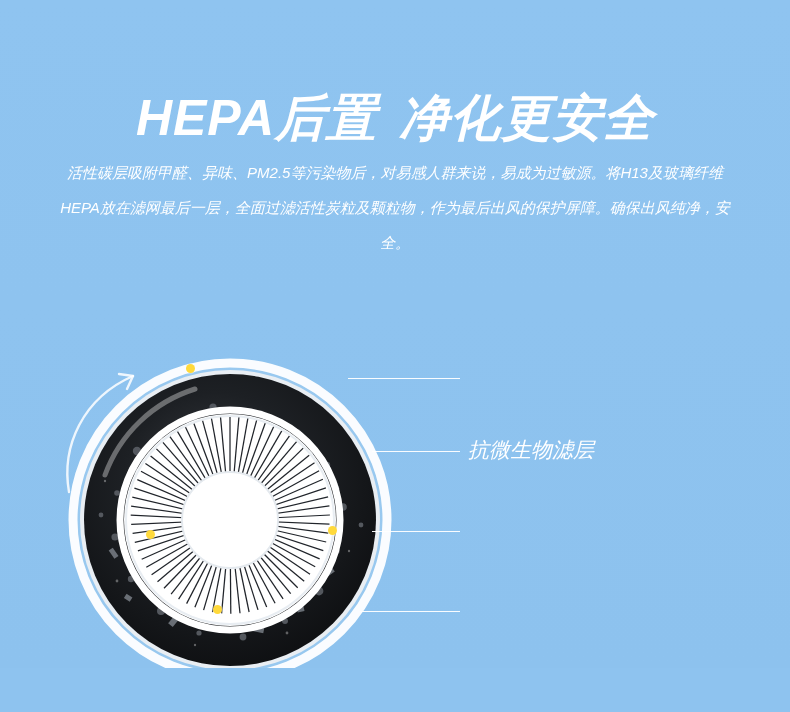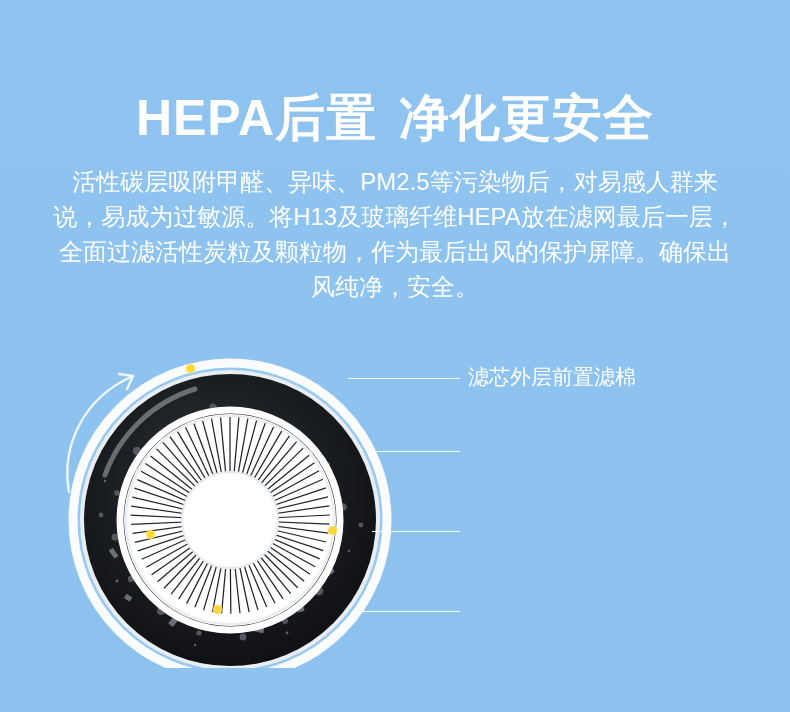--- a/index.html
+++ b/index.html
@@ -13,20 +13,21 @@
     font-family: "Liberation Sans", sans-serif;
     overflow: hidden;
     position: relative;
   }
   .page {
     position: relative;
     width: 790px;
     height: 668px;
     background: linear-gradient(180deg, #8fc4f0 0%, #8ec3ef 45%, #8dc2ee 100%);
     overflow: hidden;
+    font-style: italic;
   }
 
   
   .headline {
     position: absolute;
     top: 54px;
     left: 0;
     width: 790px;
     text-align: center;
     color: #ffffff;
@@ -40,21 +41,21 @@
     margin-left: 22px;
   }
 
   
   .body-copy {
     position: absolute;
     top: 140px;
     left: 50px;
     width: 690px;
     color: #ffffff;
-    font-size: 24px;
+    font-size: 15px;
     line-height: 35px;
     text-align: center;
     font-weight: 400;
   }
 
   
   .diagram {
     position: absolute;
     left: 0;
     top: 330px;
@@ -306,16 +307,16 @@
     <span class="dot d1"></span>
     <span class="dot d2"></span>
     <span class="dot d3"></span>
     <span class="dot d4"></span>
 
     <span class="leader l1"></span>
     <span class="leader l2"></span>
     <span class="leader l3"></span>
     <span class="leader l4"></span>
 
-    <span class="callout c1">滤芯外层前置滤棉</span>
+    <span class="callout c2">抗微生物滤层</span>
 
   </div>
 </div>
 
 </body></html>

